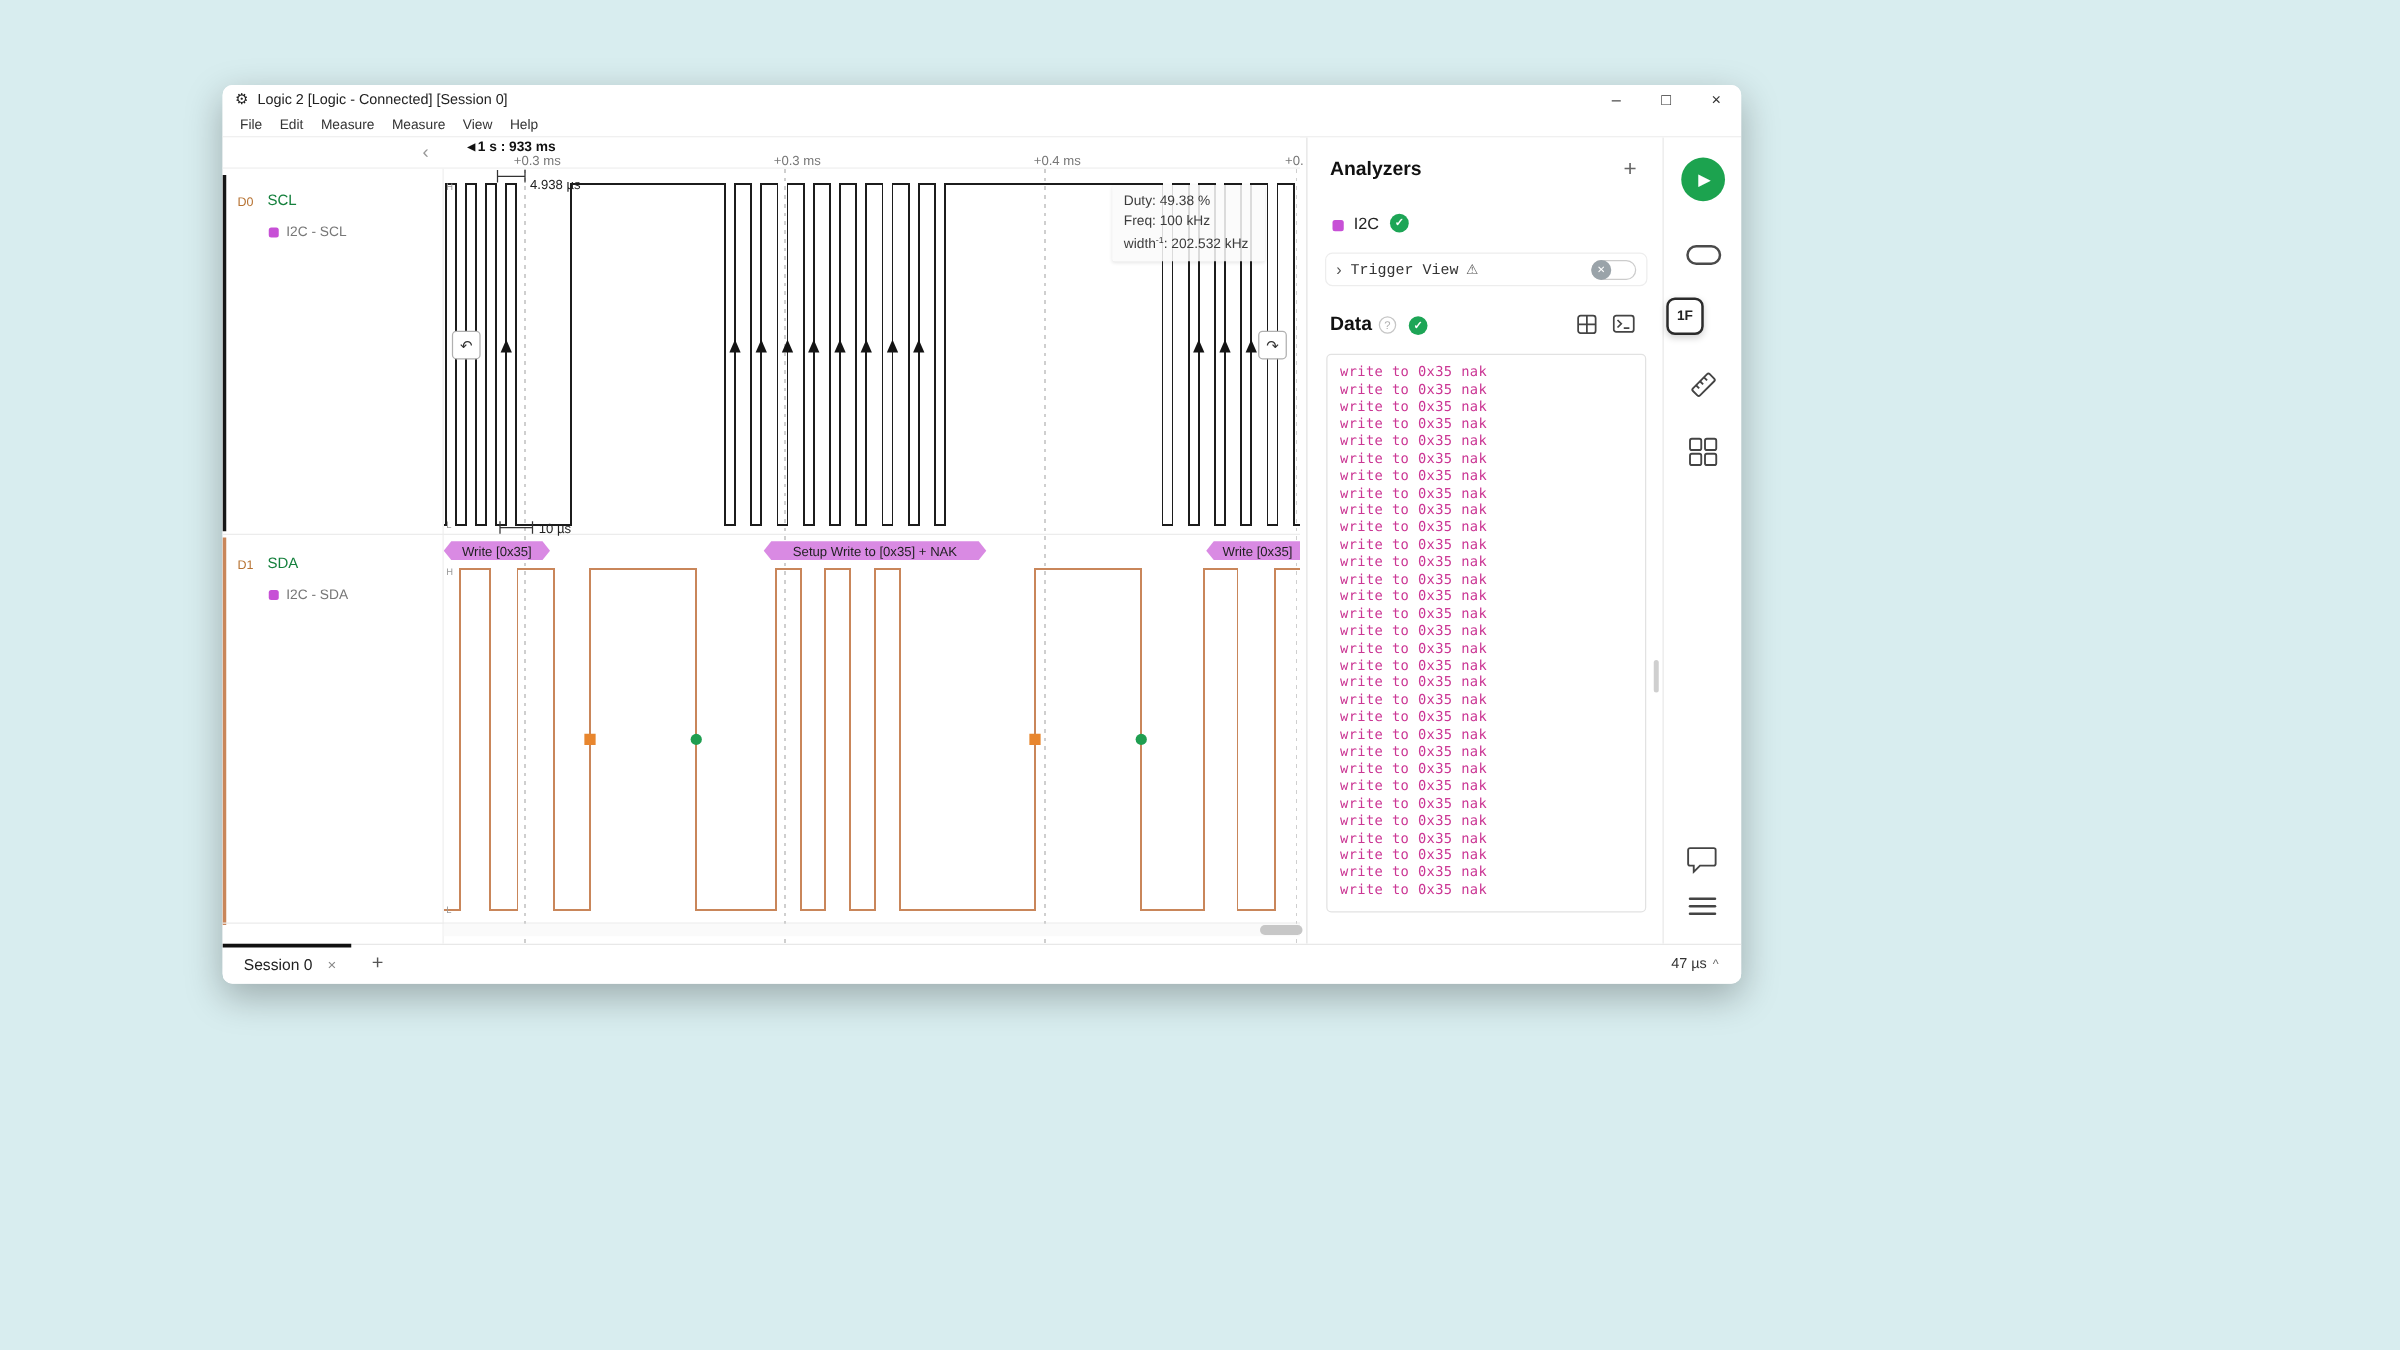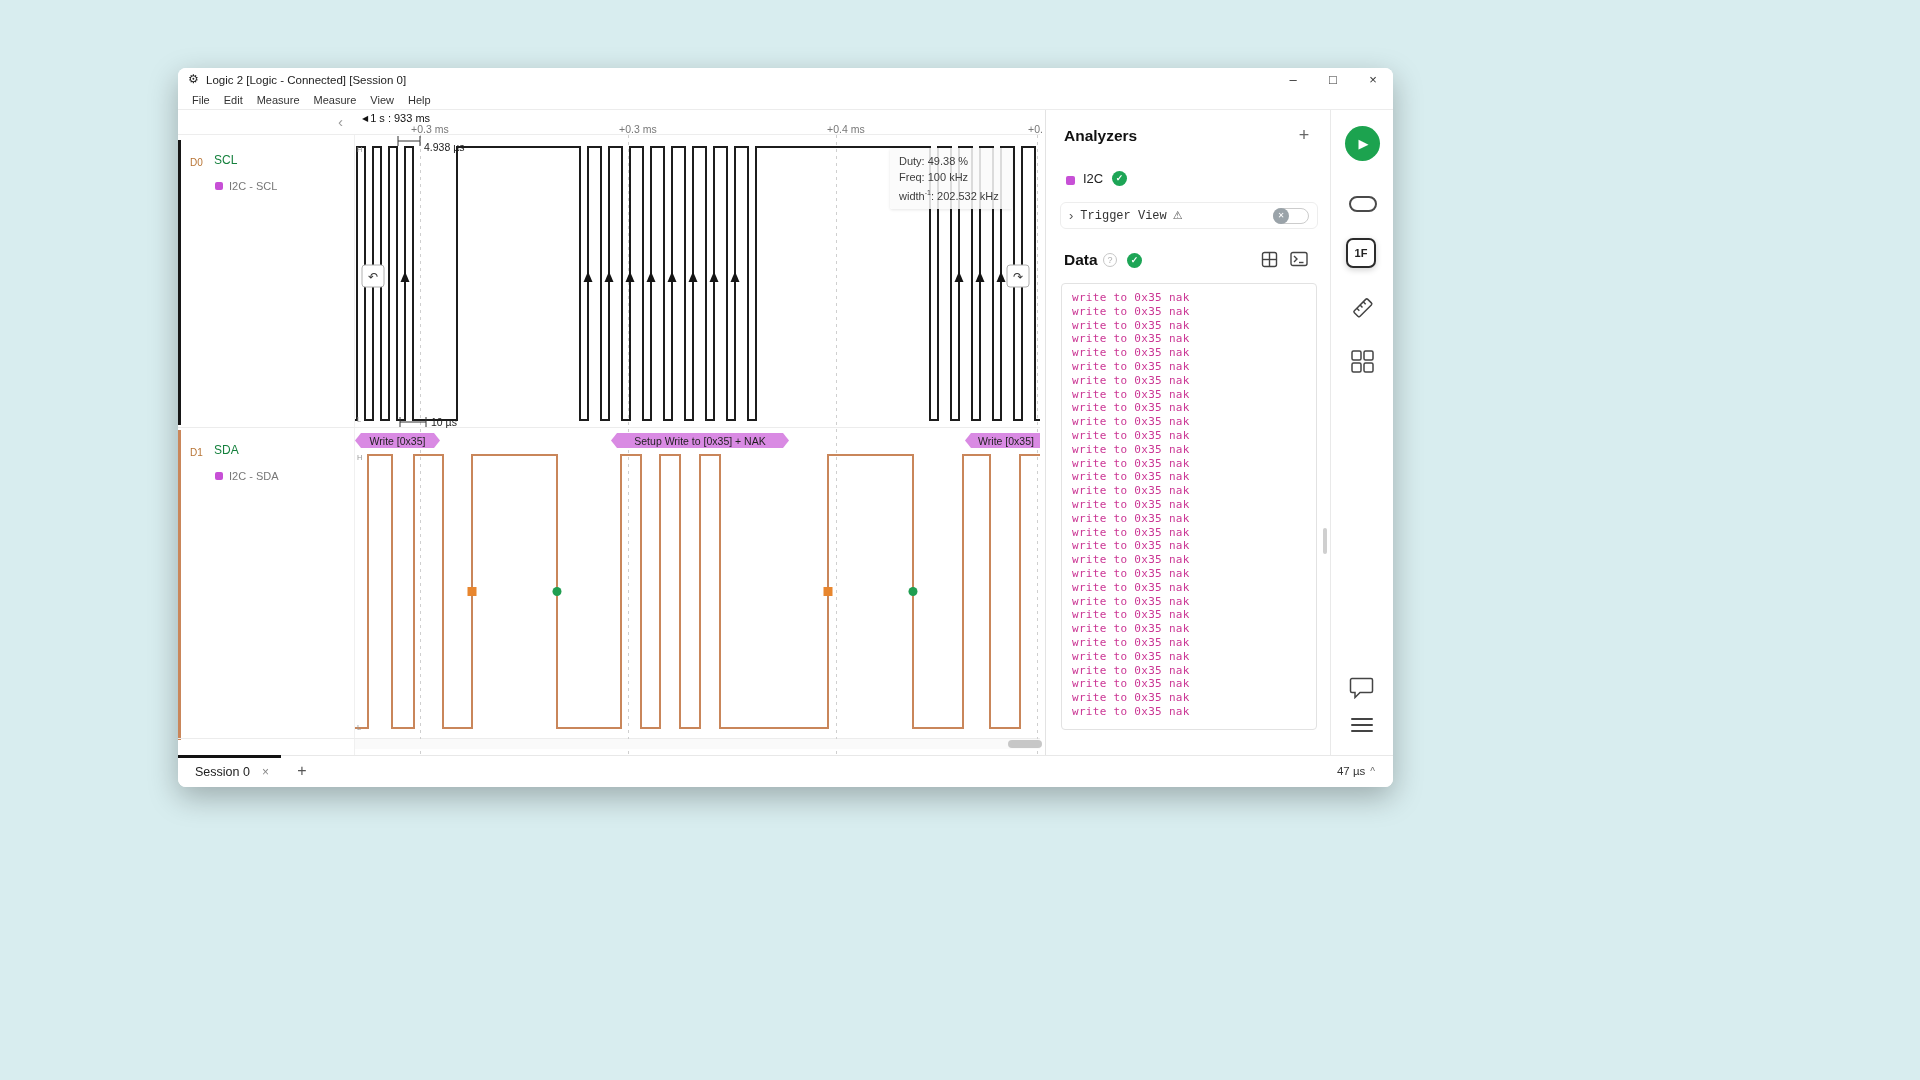--- a/index.html
+++ b/index.html
@@ -16,21 +16,21 @@
     font-size:13px;color:#333;cursor:default;}
   .winctl.min{right:80px}.winctl.max{right:40px}.winctl.close{right:0}
   
   .menubar{position:absolute;left:0;top:24px;width:100%;height:18px;display:flex;
     padding-left:7px;border-bottom:1px solid #ececec;background:#fff;}
   .menu-item{font-size:11px;color:#333;padding:0 7px;line-height:17px;}
   
   .timeline{position:absolute;left:0;top:42px;width:862px;height:25px;background:#fff;
     border-bottom:1px solid #ededed;}
   .pan-left{position:absolute;left:160px;top:3px;font-size:15px;color:#999;line-height:18px;}
-  .t-anchor{position:absolute;left:184px;top:2px;font-size:11px;font-weight:normal;color:#111;}
+  .t-anchor{position:absolute;left:196px;top:2px;font-size:11px;font-weight:bold;color:#111;}
   .t-anchor .tri{font-size:8px;margin-right:2px;vertical-align:1px;}
   .tick{position:absolute;top:13px;font-size:10.5px;color:#777;white-space:nowrap;}
   
   .channels{position:absolute;left:0;top:67px;width:862px;height:620px;background:#fff;}
   .col-div{position:absolute;left:176px;top:0;width:1px;height:620px;background:#f0f0f0;}
   .strip-d0{position:absolute;left:0;top:5px;width:3px;height:285px;background:#161616;}
   .strip-d1{position:absolute;left:0;top:295px;width:3px;height:310px;background:#c9865a;}
   .ch-id{position:absolute;left:12px;font-size:10px;color:#b77333;}
   .ch-name{position:absolute;left:36px;font-size:12px;color:#15803d;}
   .ch-bullet{position:absolute;left:37px;width:8px;height:8px;border-radius:2px;background:#c750d6;}
@@ -74,21 +74,21 @@
     border-radius:4px;overflow:hidden;padding:7px 0 0 10px;}
   .data-row{font-family:"DejaVu Sans Mono",monospace;font-size:11px;line-height:13.8px;
     letter-spacing:.3px;white-space:nowrap;}
   .data-scroll{position:absolute;right:3px;top:418px;width:4px;height:26px;background:#cfcfcf;border-radius:2px;}
   
   .rtoolbar{position:absolute;left:1152px;top:42px;width:63px;height:645px;background:#fff;
     border-left:1px solid #e9e9e9;}
   .play-btn{position:absolute;left:14px;top:16px;width:35px;height:35px;border-radius:50%;
     background:#1ca34f;color:#fff;text-align:center;line-height:35px;font-size:13px;padding-left:2px;}
   .device-icon{position:absolute;left:18px;top:86px;width:28px;height:16px;border:2px solid #4a4a4a;border-radius:8px;}
-  .onef-icon{position:absolute;left:15px;top:128px;width:30px;height:30px;border:2px solid #2b2b2b;
+  .onef-icon{position:absolute;left:2px;top:128px;width:30px;height:30px;border:2px solid #2b2b2b;
     border-radius:7px;background:#fff;text-align:center;line-height:26px;font-size:11px;font-weight:bold;color:#222;
     box-shadow:0 2px 6px rgba(0,0,0,.18);}
   .svg-icon{position:absolute;left:18px;}
   .chat-icon{top:566px;}
   .ruler-icon{top:184px;}
   .blocks-icon{top:238px;}
   .hamburger{position:absolute;left:20px;top:608px;width:22px;}
   .hamburger div{height:2px;background:#444;margin-bottom:4px;border-radius:1px;}
   
   .tabbar{position:absolute;left:0;top:687px;width:100%;height:32px;background:#fff;border-top:1px solid #e8e8e8;}

